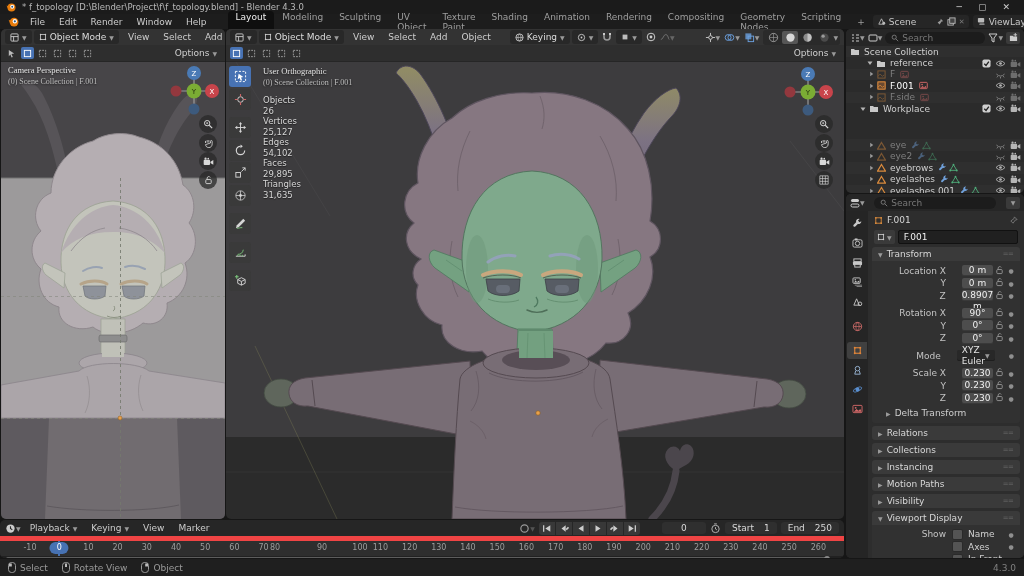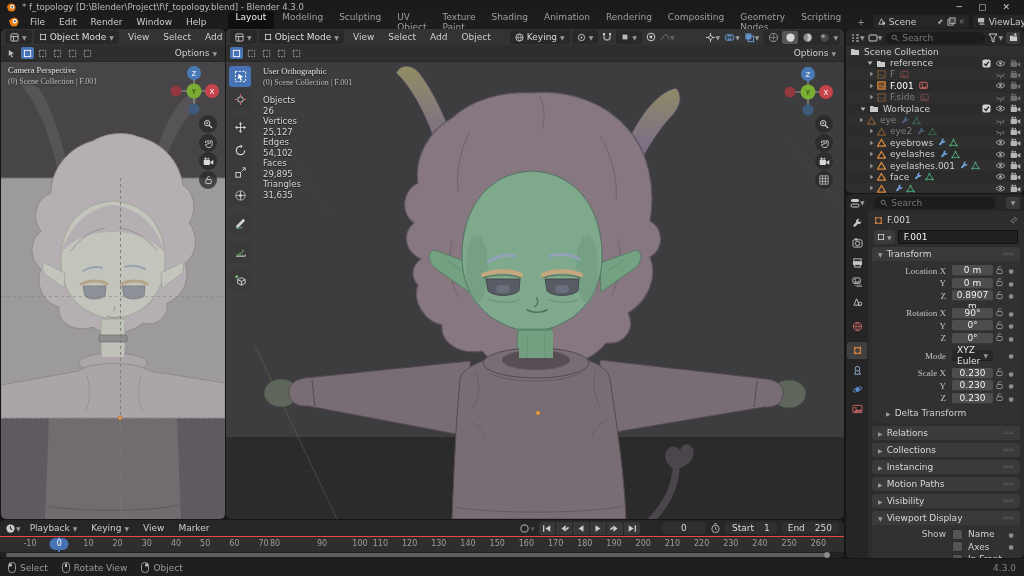--- a/index.html
+++ b/index.html
@@ -61,35 +61,35 @@
   #prop-body{position:absolute;left:22px;top:17px;right:0;bottom:0;background:#2d2d2d;overflow:hidden;}
   .pbread{display:flex;align-items:center;gap:4px;padding:4px 6px 2px 6px;color:#d5d5d5;}
   .pname-row{display:flex;align-items:center;gap:3px;margin:3px 6px;}
   .pname-btn{display:flex;align-items:center;gap:2px;background:#3a3a3a;border-radius:2px;height:14px;padding:0 3px;}
   .pname-field{flex:1;background:#202020;border:1px solid #111;border-radius:2px;height:12px;line-height:12px;padding:0 5px;color:#efefef;}
   .panel{margin:3px 4px;border-radius:3px;overflow:hidden;}
   .panel-hdr{height:14px;background:#3a3a3a;display:flex;align-items:center;gap:4px;padding:0 6px;color:#d8d8d8;}
   .panel-hdr .grip{margin-left:auto;color:#6d6d6d;letter-spacing:1px;font-size:7px;}
   .panel-body{background:#313131;padding:3px 0 4px 0;}
   .prow{display:flex;align-items:center;height:11.5px;margin:1px 4px 1px 0;}
-  .plabel{width:74px;text-align:right;padding-right:6px;color:#c3c3c3;font-family:Liberation Serif, serif;}
+  .plabel{width:74px;text-align:right;padding-right:16px;color:#c3c3c3;}
   .pfield{flex:1;background:#4d4d4d;border-radius:2px;text-align:center;color:#f1f1f1;height:11px;line-height:11px;box-shadow:inset 0 -1px 0 rgba(0,0,0,.25);}
   .pfield.dropdown{background:#282828;text-align:left;padding:0 5px;display:flex;align-items:center;color:#e5e5e5;}
   .pfield.dropdown .chev{margin-left:auto;}
   .plock{width:13px;text-align:center;color:#9a9a9a;}
   .pdot{width:10px;text-align:center;color:#8f8f8f;font-size:6px;}
   .sub-collapsed{display:flex;align-items:center;gap:4px;color:#cfcfcf;padding:3px 0 1px 14px;}
   .chk-row{display:flex;align-items:center;height:12.5px;margin-right:4px;}
   .chk-label-col{width:74px;text-align:right;padding-right:6px;color:#c3c3c3;}
   .chk{width:9px;height:9px;background:#545454;border:1px solid #2a2a2a;border-radius:2px;margin-right:5px;}
   .chk-name{color:#d0d0d0;flex:1;text-align:left;}
   
   #timeline{position:absolute;left:0;top:520px;width:844px;height:38px;background:#262626;border-radius:5px;overflow:hidden;}
   #tl-header{height:16px;display:flex;align-items:center;gap:2px;padding:0 5px;}
-  #tl-ruler{position:relative;height:15px;background:#2e2e2e;border-top:1px solid #ef4444;}
+  #tl-ruler{position:relative;height:15px;background:#2e2e2e;border-top:5px solid #ef4444;}
   .tick{position:absolute;top:2px;transform:translateX(-50%);color:#9d9d9d;font-size:8px;}
   #playhead-line{position:absolute;width:2px;background:#4772b3;}
   .cur-frame-pill{position:absolute;top:1px;transform:translateX(-50%);background:#4772b3;color:#fff;border-radius:7px;padding:0 7px;height:12px;line-height:12px;font-size:8px;}
   #tl-scroll{position:relative;height:6px;background:#212121;}
   #tl-thumb{position:absolute;left:6px;top:1px;width:822px;height:4px;background:#5d5d5d;border-radius:2px;}
   #tl-thumb-end{position:absolute;left:824px;top:0px;width:6px;height:6px;border-radius:50%;background:#8a8a8a;}
   .tl-field{display:flex;align-items:center;gap:4px;background:#2f2f2f;border-radius:3px;height:12px;padding:0 7px;color:#d9d9d9;}
   .pb-btn{width:16px;height:13px;display:flex;align-items:center;justify-content:center;color:#cfcfcf;background:#383838;}
   .pb-group{display:flex;gap:1px;border-radius:3px;overflow:hidden;}
   
@@ -909,21 +909,21 @@
             <span class="icon">
               <svg width="11" height="9" viewBox="0 0 13 10">
                 <rect x="0.8" y="3" width="7.5" height="6" rx="1" fill="#b5b5b5"></rect>
                 <path d="M8.8 5.2l3.4-2v5.6l-3.4-2z" fill="#b5b5b5"></path>
                 <circle cx="3" cy="1.7" r="1.3" fill="#b5b5b5"></circle>
                 <circle cx="6.2" cy="1.5" r="1" fill="#b5b5b5"></circle>
               </svg>
             </span>
           </span>
         </div>
-        <div class="ol-row" style="padding-left: 12px;">
+        <div class="ol-row" style="padding-left: 22px; margin-top: 25px;">
           <span class="icon">
             <svg width="7" height="8" viewBox="0 0 8 8">
               <path d="M2.5 1.5L6 4 2.5 6.5z" fill="#9a9a9a"></path>
             </svg>
           </span>
           <span class="icon" style="opacity: 0.45;">
             <svg width="9" height="9" viewBox="0 0 10 10">
               <path d="M5 1.6L9.4 9H0.6z" fill="none" stroke="#d98a3c" stroke-width="1.3"></path>
             </svg>
           </span>

